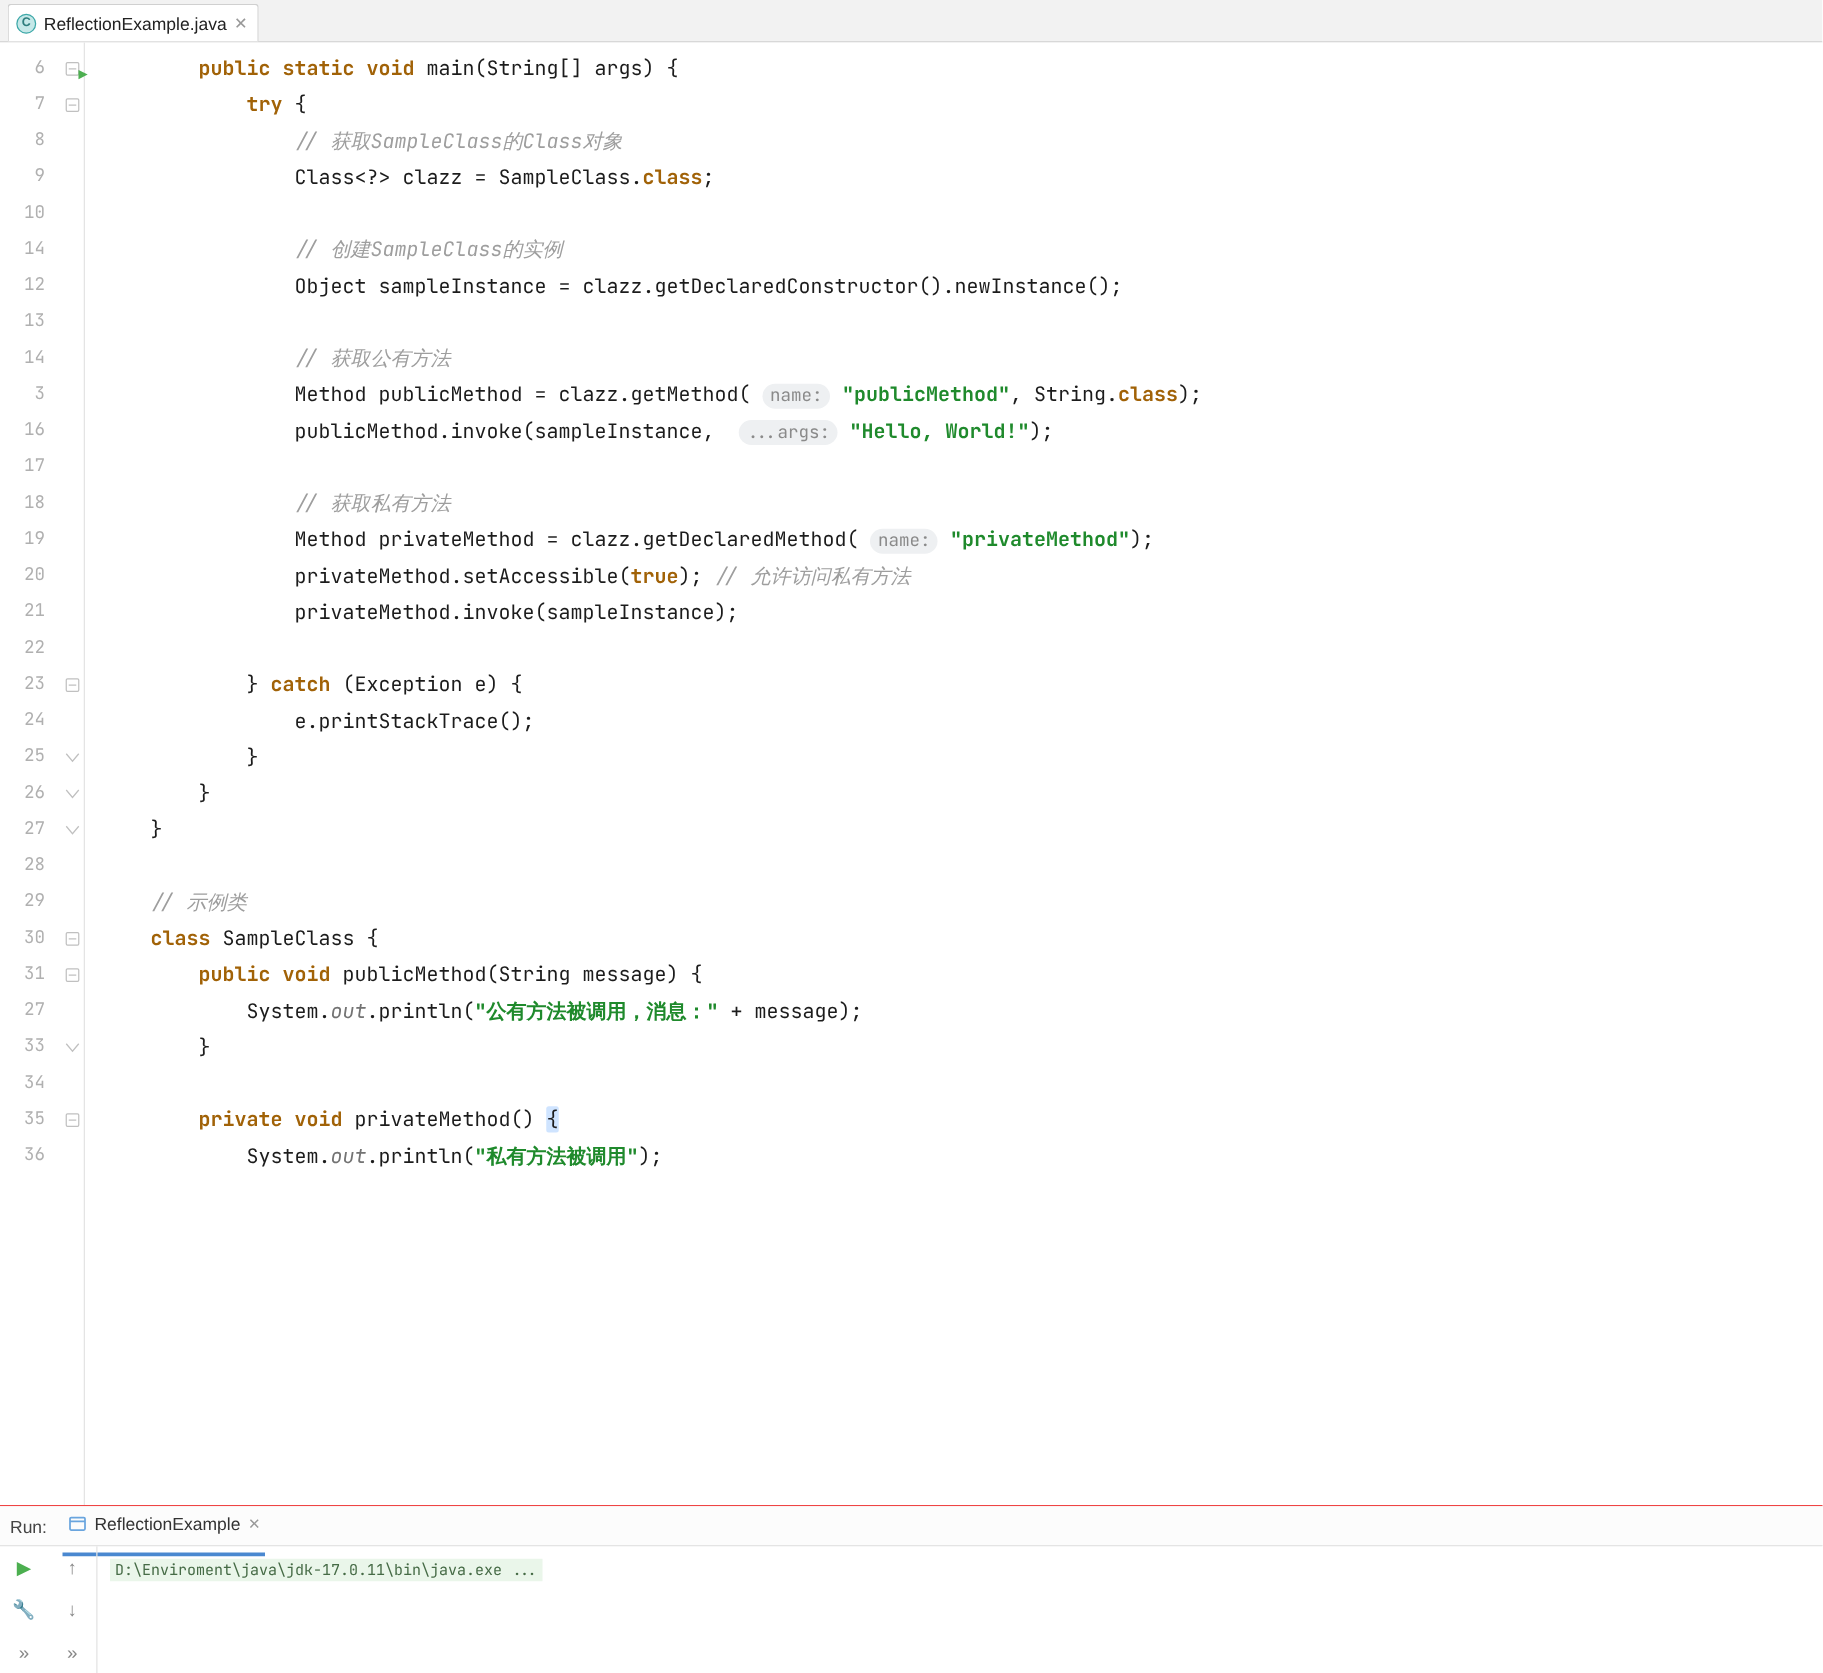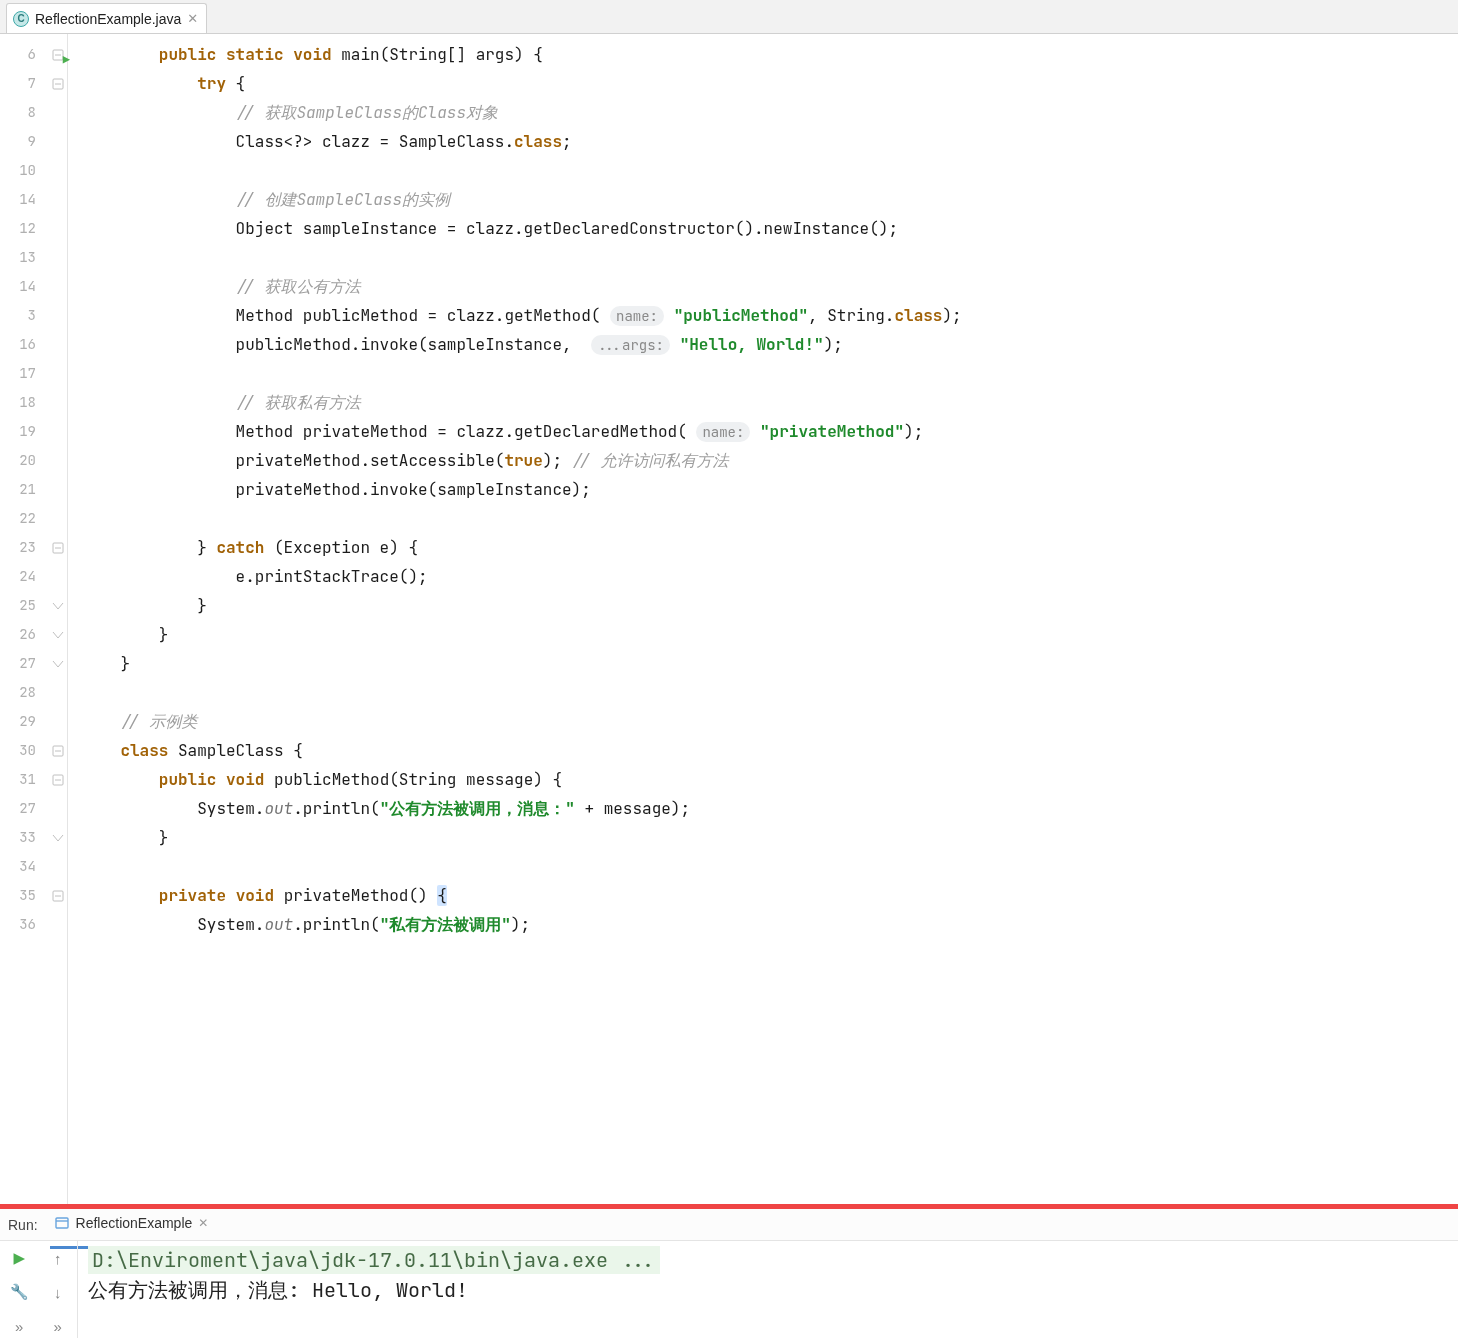--- a/index.html
+++ b/index.html
@@ -22,30 +22,30 @@
 .code { flex:1; font-family:"JetBrains Mono","Consolas",monospace; font-size:16px; line-height:29px; padding-top:6px; white-space:pre; color:#1c1c1c; overflow:hidden; }
 .code .line { height:29px; }
 .kw { color:#a16207; font-weight:600; }
 .cm { color:#9e9e9e; font-style:italic; }
 .str { color:#1f8a2c; font-weight:600; }
 .hint { background:#eef0f2; color:#8a8a8a; border-radius:10px; padding:1px 6px; font-size:14px; font-style:normal; }
 .fld { color:#737373; font-style:italic; }
 .caret-line .brace-hl { background:#cfe4ff; border-radius:2px; }
 
 
-.run-panel { position:absolute; bottom:0; left:0; right:0; height:134px; border-top:5px solid #ef4444; background:#fff; display:flex; flex-direction:column; }
+.run-panel { position:absolute; bottom:0; left:0; right:0; height:134px; border-top:1px solid #ef4444; background:#fff; display:flex; flex-direction:column; }
 .run-header { height:32px; border-bottom:1px solid #e4e4e4; display:flex; align-items:center; padding-left:8px; gap:12px; font-size:14px; background:#fcfcfc; }
 .run-header .lbl { color:#444; }
 .run-tab { display:flex; align-items:center; gap:6px; border-bottom:3px solid #4a88d0; height:49px; padding:0 4px; }
 .run-tab .close-x { color:#999; font-size:12px; }
 .run-body { flex:1; display:flex; }
 .run-tools { width:78px; border-right:1px solid #e4e4e4; display:grid; grid-template-columns:1fr 1fr; grid-auto-rows:34px; }
 .run-tools .tool { display:flex; align-items:center; justify-content:center; color:#888; font-size:15px; }
 .run-tools .tool.play { color:#4caf50; }
-.run-console { flex:1; font-family:"JetBrains Mono","Consolas","Microsoft YaHei",monospace; font-size:20px; line-height:30px; padding:4px 10px; color:#222; }
+.run-console { flex:1; font-family:"JetBrains Mono","Consolas","Microsoft YaHei",monospace; font-size:12px; line-height:30px; padding:4px 10px; color:#222; }
 .cmd { background:#eaf6ea; color:#466b46; padding:1px 4px; }
 
 svg.fold-glyph { width:12px; height:12px; }
 </style>
 </head>
 <body>
 
 <div class="tab-bar">
   <div class="tab">
     <span class="file-icon">C</span>
@@ -187,16 +187,15 @@
     <div class="run-tools">
       <div class="tool play">▶</div>
       <div class="tool">↑</div>
       <div class="tool">🔧</div>
       <div class="tool">↓</div>
       <div class="tool">»</div>
       <div class="tool">»</div>
     </div>
     <div class="run-console" id="console">
         <div><span class="cmd">D:\Enviroment\java\jdk-17.0.11\bin\java.exe ...</span></div>
-        <div>公有方法被调用，消息: Hello, World!</div>
       </div>
   </div>
 </div>
 
 </body></html>

